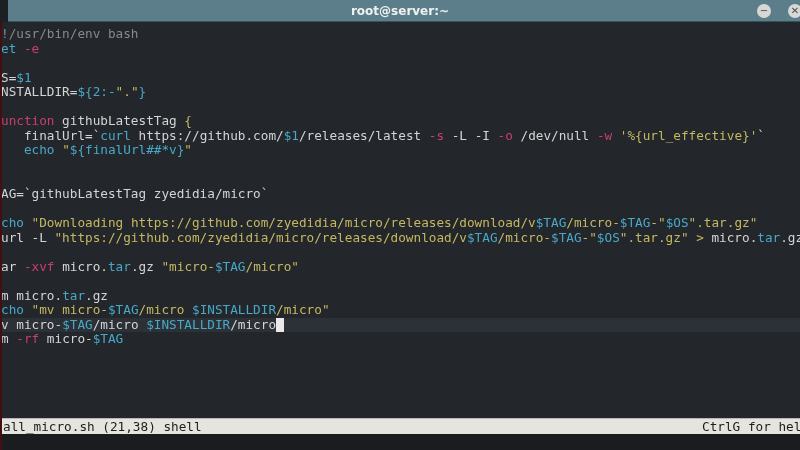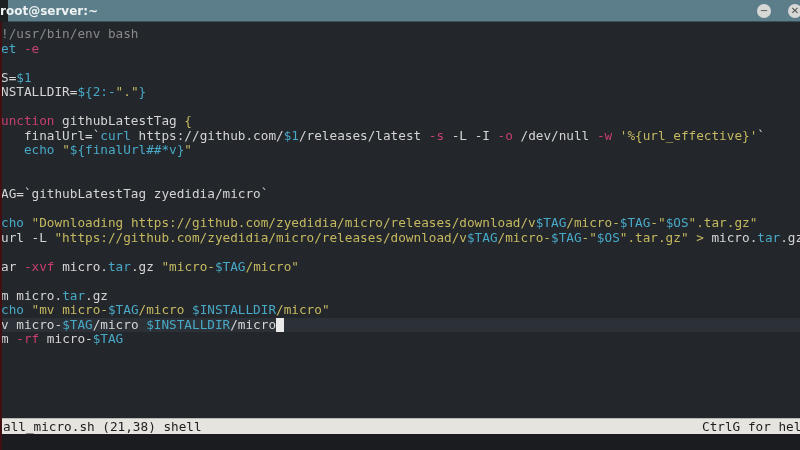--- a/index.html
+++ b/index.html
@@ -2,21 +2,21 @@
 <html><head>
 <meta charset="utf-8">
 <style>
   html,body{margin:0;padding:0;background:#111;}
   #screen{position:relative;width:800px;height:450px;overflow:hidden;background:#23262b;
           font-family:"DejaVu Sans Mono",monospace;}
   
   #titlebar{position:absolute;left:0;top:0;width:800px;height:22px;background:#5c7d8a;
             border-bottom:1px solid #39515b;box-sizing:border-box;}
   #corner-block{position:absolute;left:0;top:0;width:8px;height:22px;background:#1d2023;}
-  #window-title{position:absolute;left:0;right:0;top:0;height:22px;line-height:22px;text-align:left;
+  #window-title{position:absolute;left:0;right:0;top:0;height:22px;line-height:22px;text-align:center;
             color:#eef2f3;font-family:"DejaVu Sans",sans-serif;font-size:12px;font-weight:bold;}
   .winbtn{position:absolute;top:4px;width:14px;height:14px;border-radius:50%;background:#d6d8d5;
           color:#4a4a4a;font-size:10px;line-height:13px;text-align:center;
           font-family:"DejaVu Sans",sans-serif;}
   #btn-minimize{left:757px;}
   #btn-close{left:788px;}
   
   #terminal{position:absolute;left:0;top:22px;width:800px;height:396px;background:#23262b;overflow:hidden;}
   #left-sliver{position:absolute;left:0;top:22px;width:2px;height:428px;background:#421013;z-index:5;}
   #code{position:absolute;left:1px;top:5px;right:0;font-size:12.7px;line-height:14.55px;

